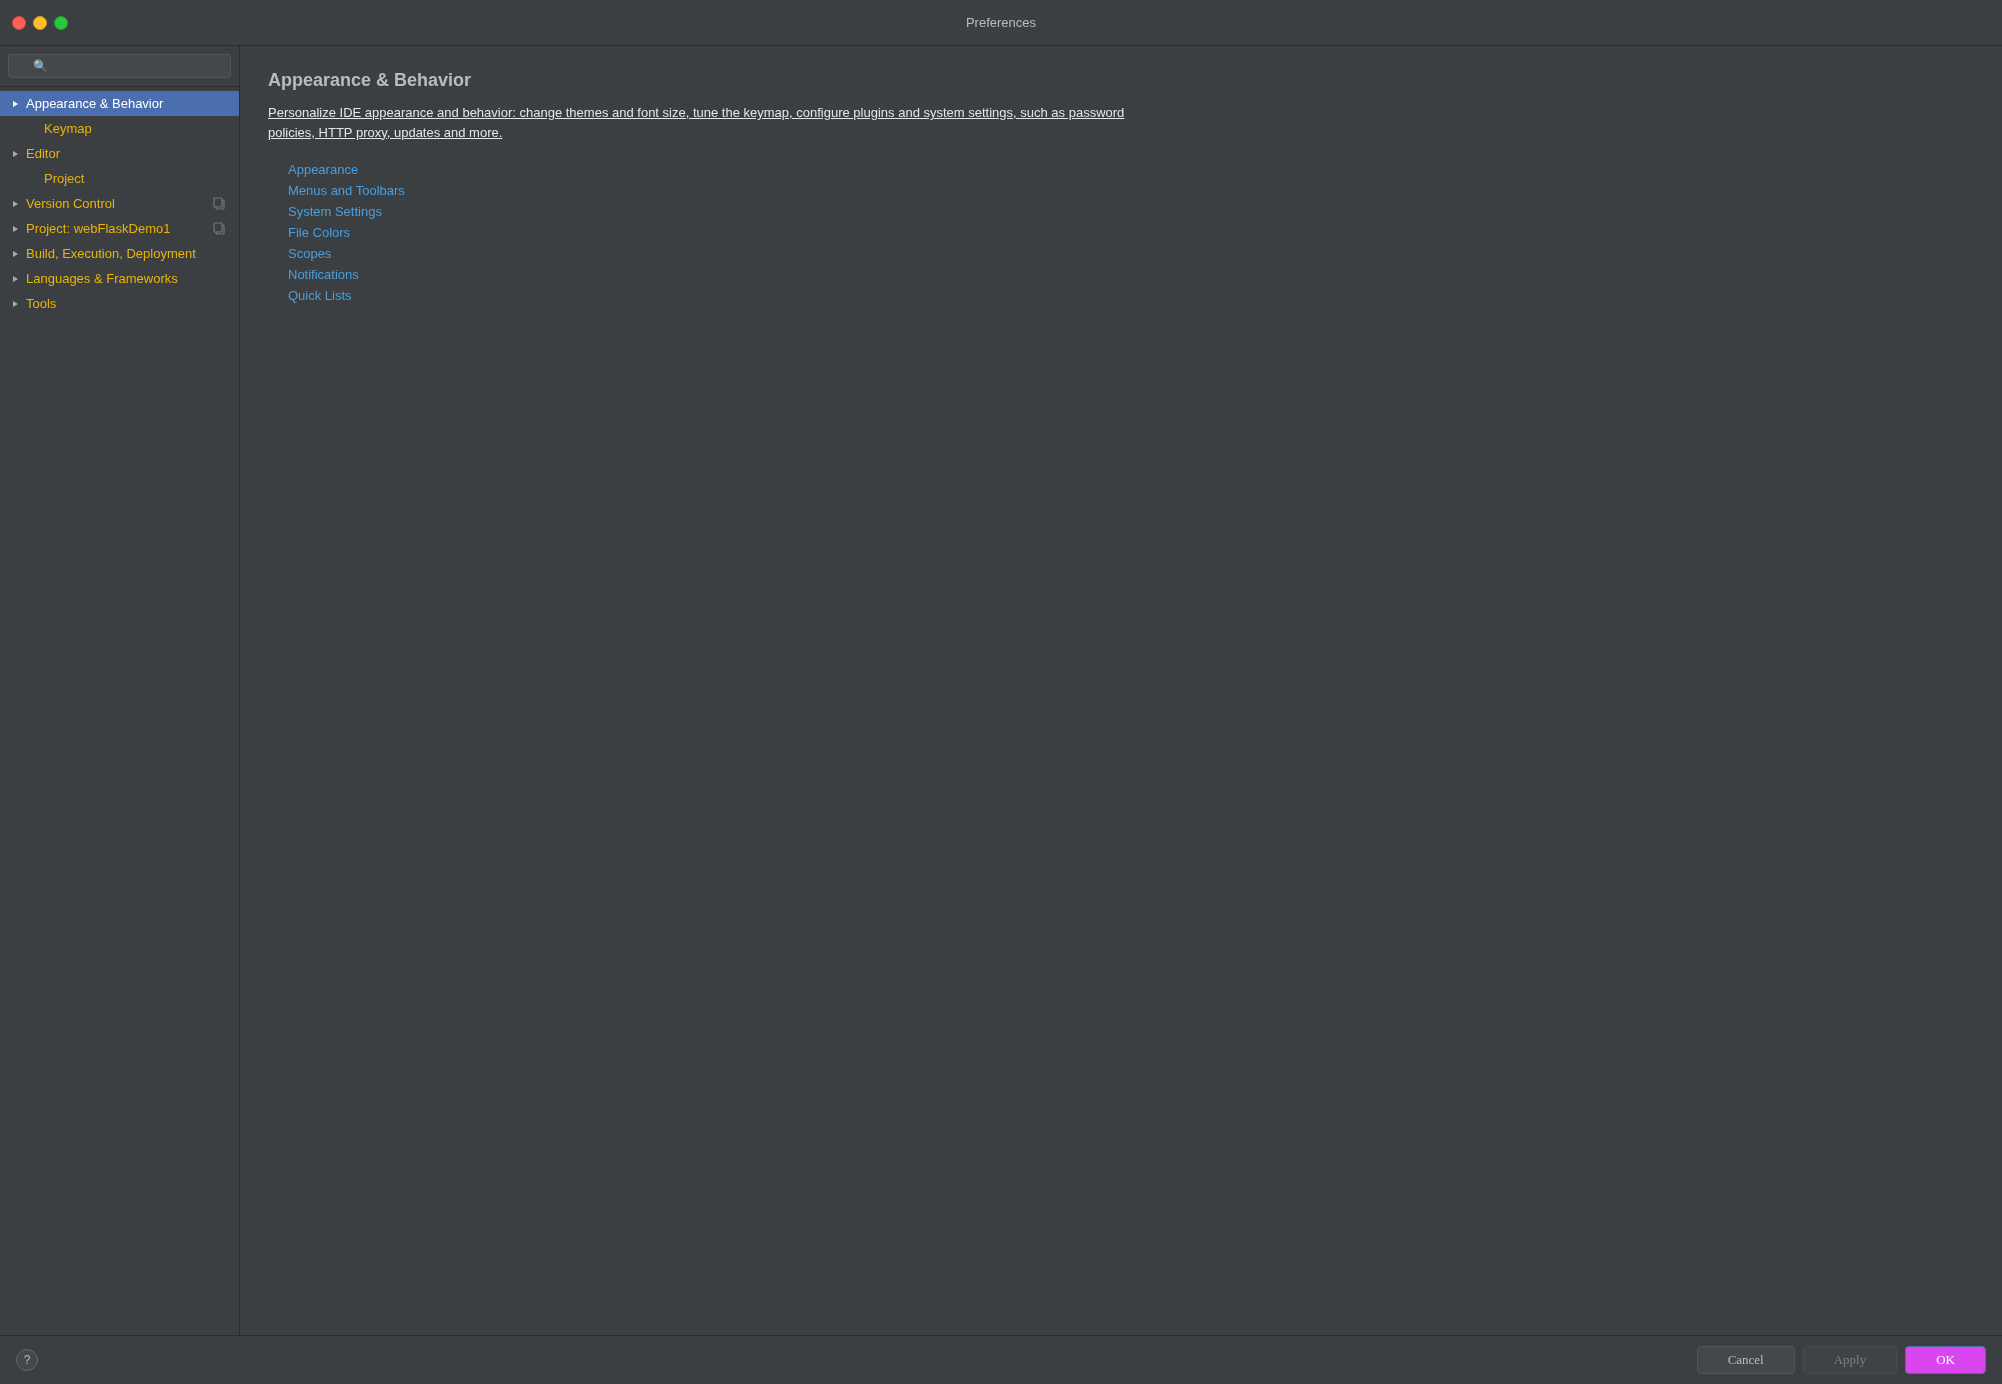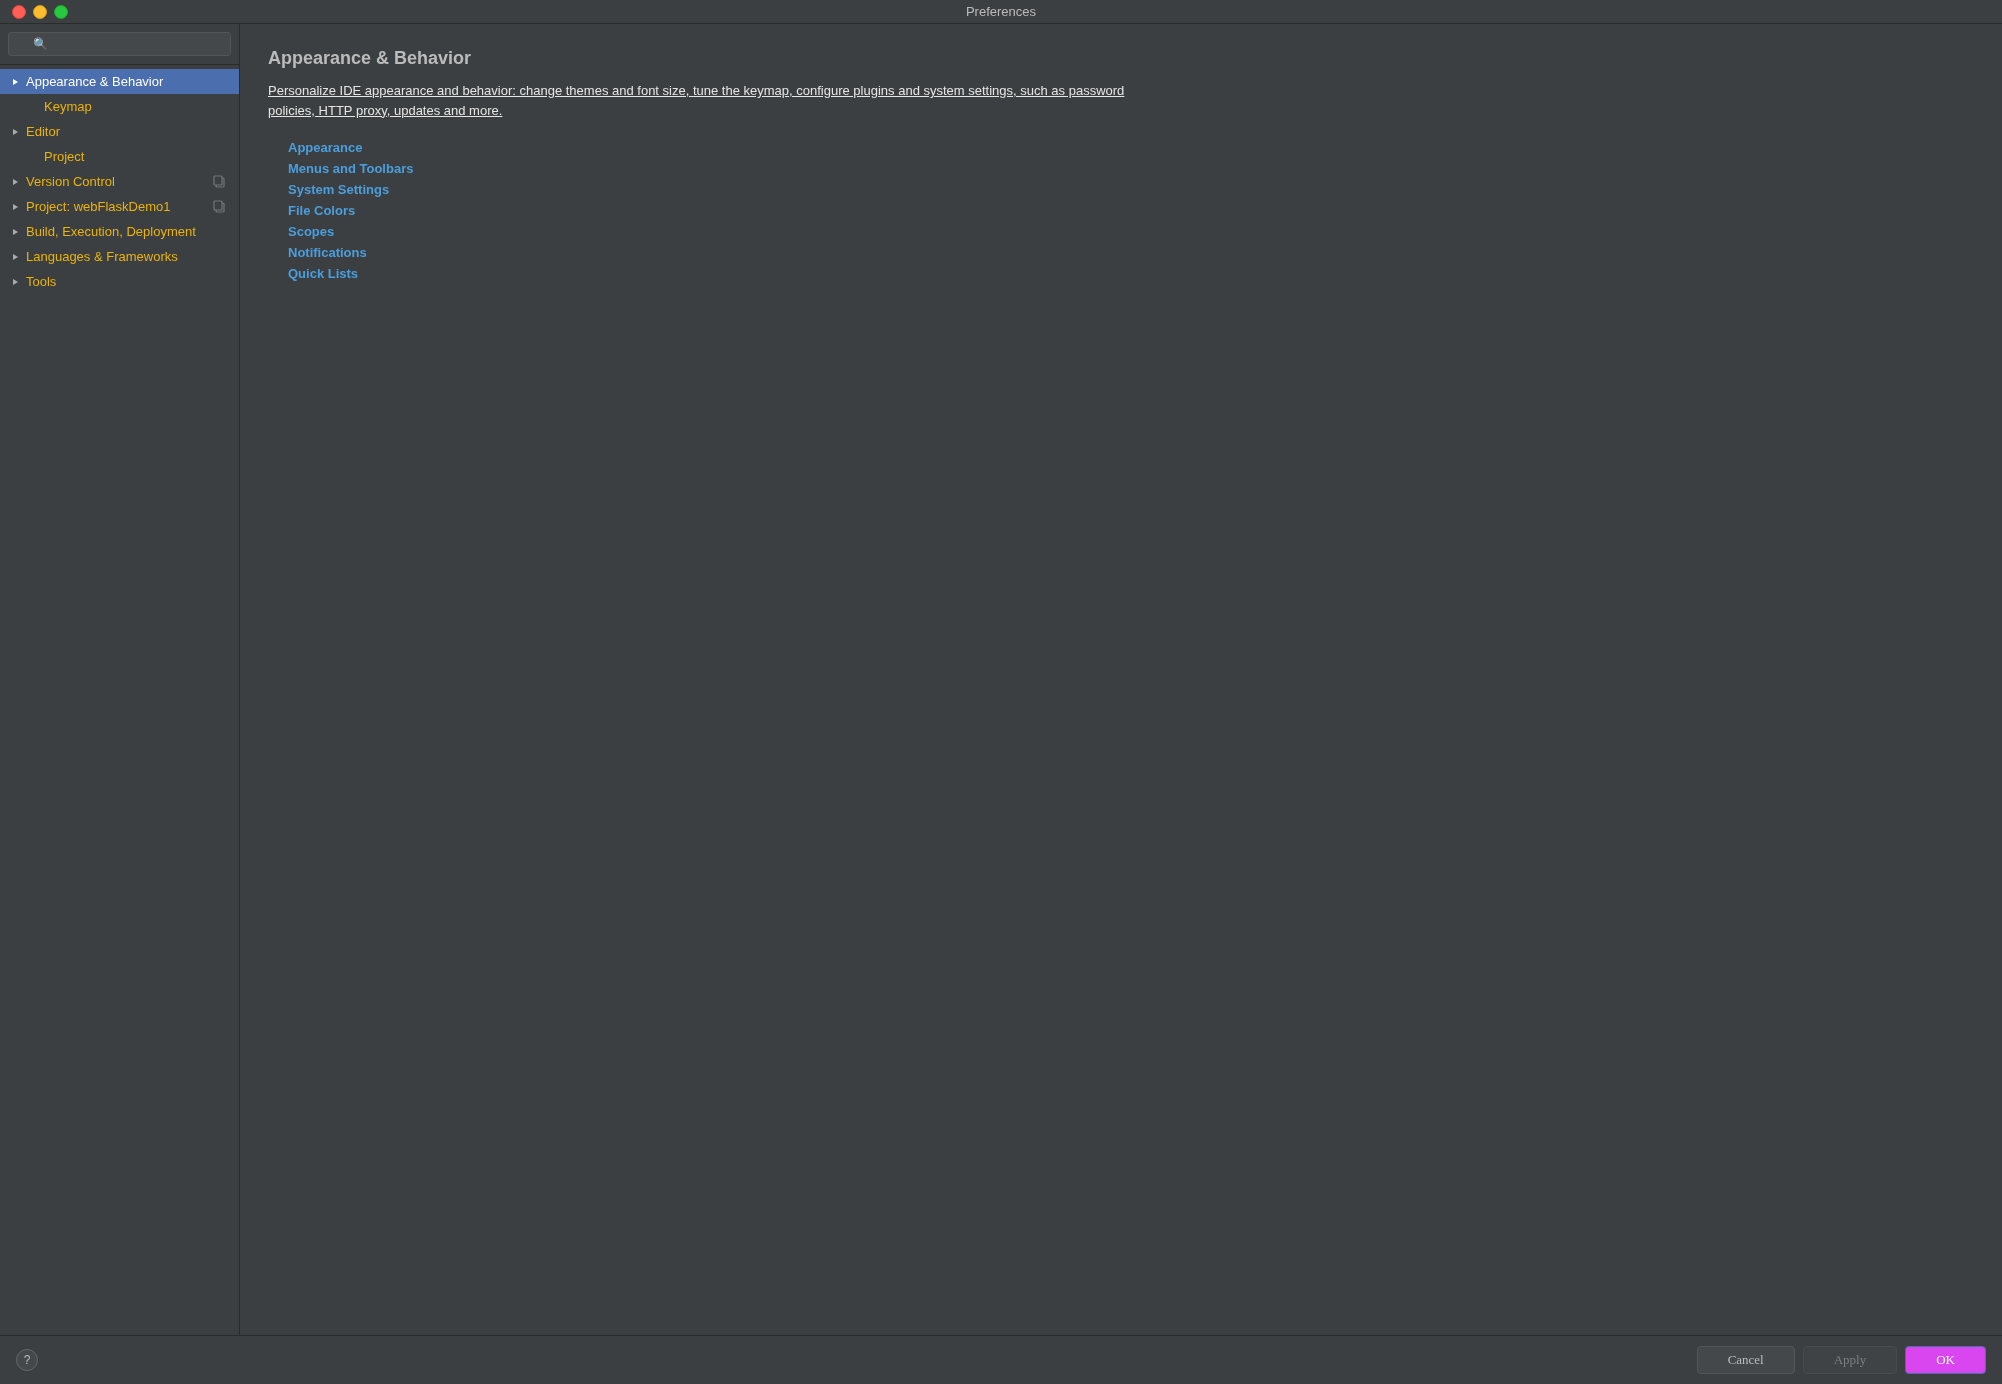--- a/index.html
+++ b/index.html
@@ -12,21 +12,21 @@
       height: 100vh;
       overflow: hidden;
     }
 
     
     .title-bar {
       background: #3c3f41;
       display: flex;
       align-items: center;
       justify-content: center;
-      height: 24px;
+      height: 46px;
       position: relative;
       border-bottom: 1px solid #2b2b2b;
       flex-shrink: 0;
     }
     .traffic-lights {
       position: absolute;
       left: 12px;
       display: flex;
       gap: 7px;
       align-items: center;
@@ -154,21 +154,20 @@
       line-height: 1.5;
       margin-bottom: 20px;
       max-width: 900px;
       text-decoration: underline;
     }
     .content-links {
       display: flex;
       flex-direction: column;
       gap: 6px;
       padding-left: 20px;
-      font-weight: bold;
     }
     .content-link {
       color: #4a9edd;
       font-size: 13px;
       cursor: pointer;
       text-decoration: none;
     }
 
     
     .bottom-bar {

